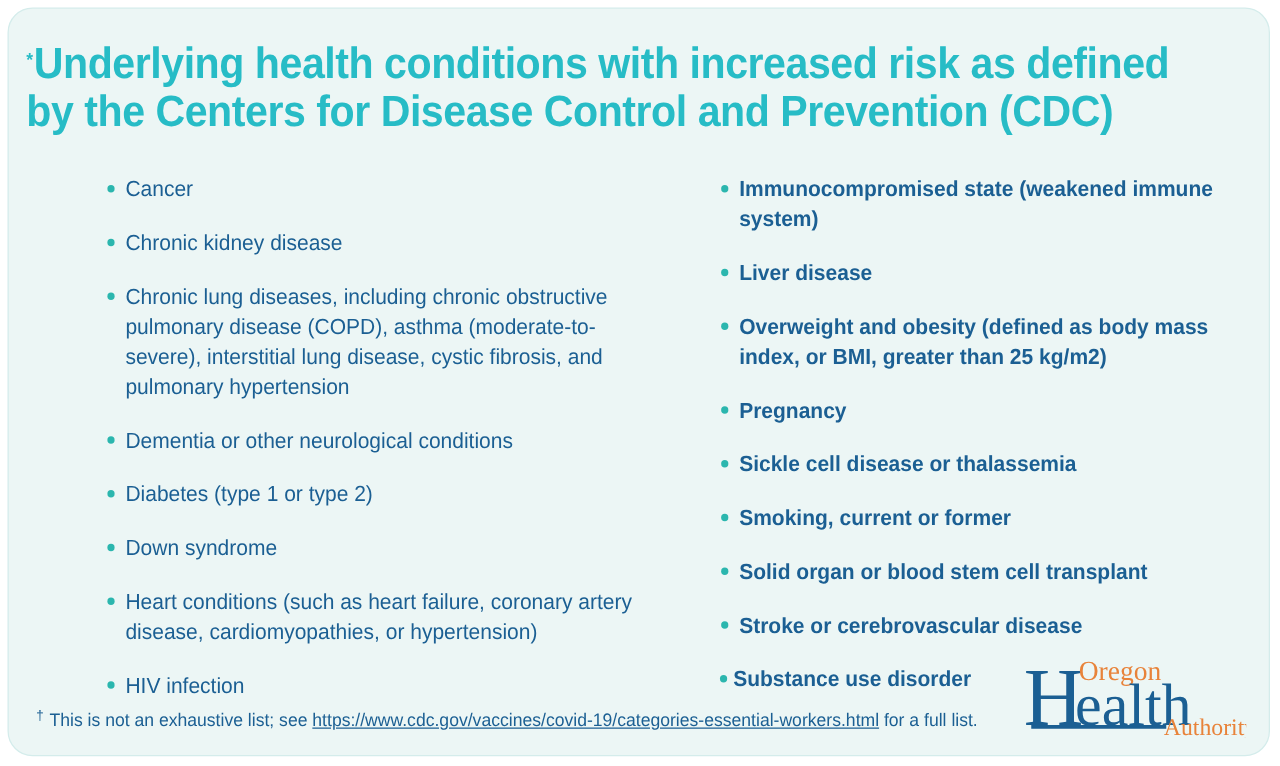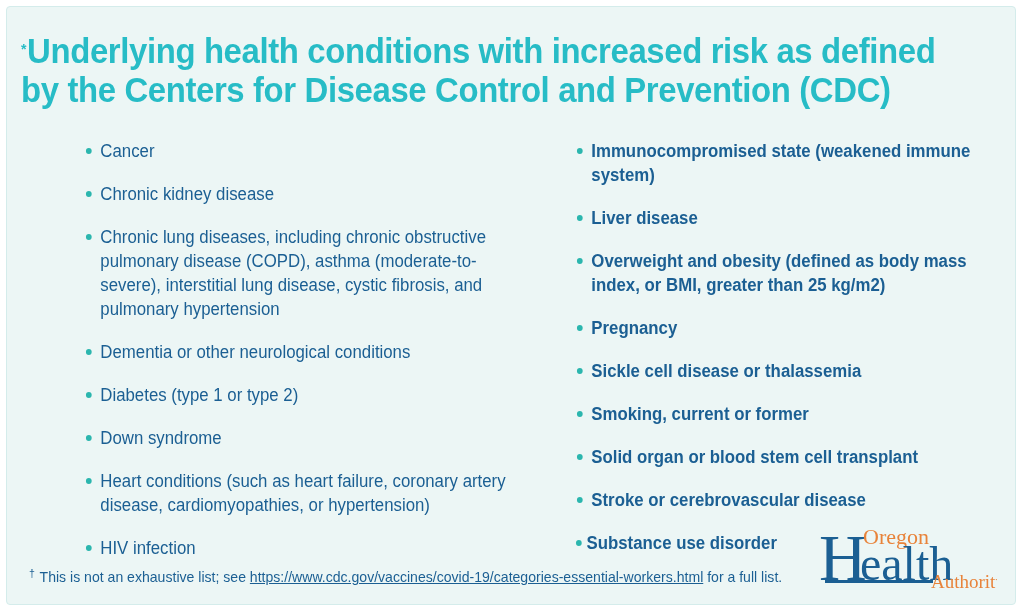--- a/index.html
+++ b/index.html
@@ -16,21 +16,21 @@
 
   .slide {
     position: absolute;
     left: 6px;
     top: 6px;
     width: 1010px;
     height: 599px;
     box-sizing: border-box;
     background: #ecf6f5;
     border: 1px solid #d4eceb;
-    border-radius: 4px;
+    border-radius: 20px;
     overflow: hidden;
   }
 
   
   .title-block {
     position: absolute;
     left: 14px;
     top: 22px;
     width: 980px;
   }

